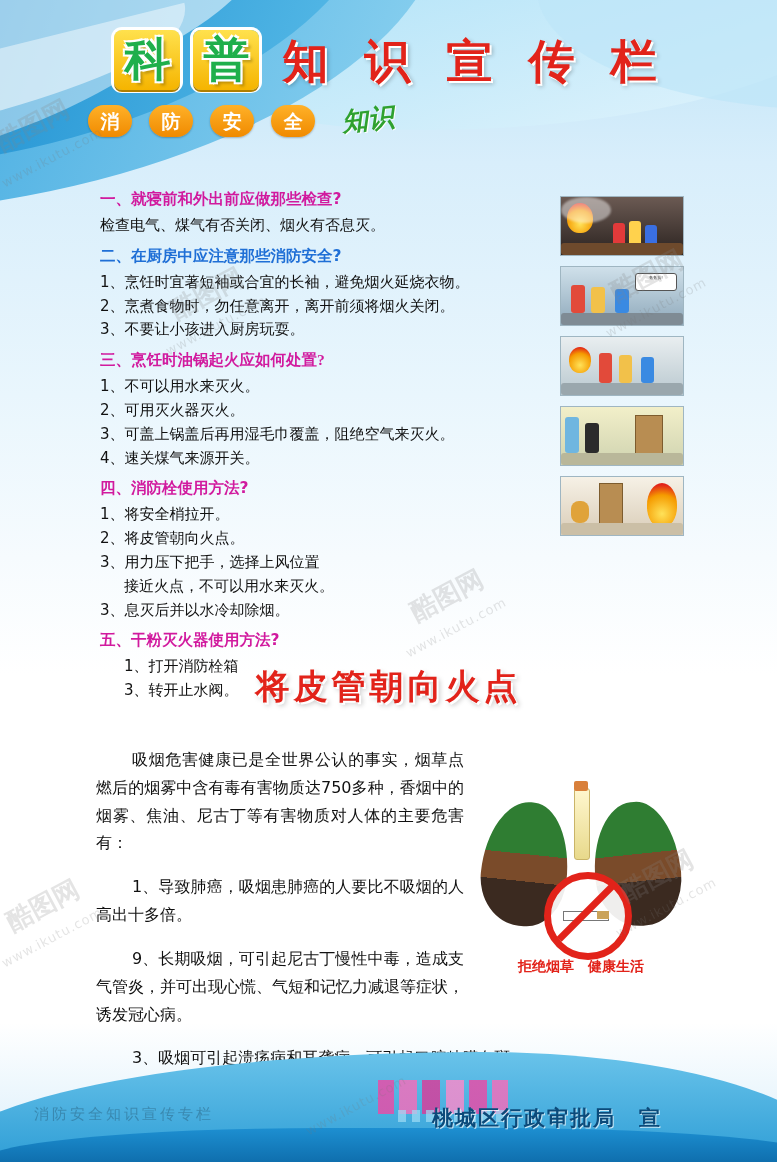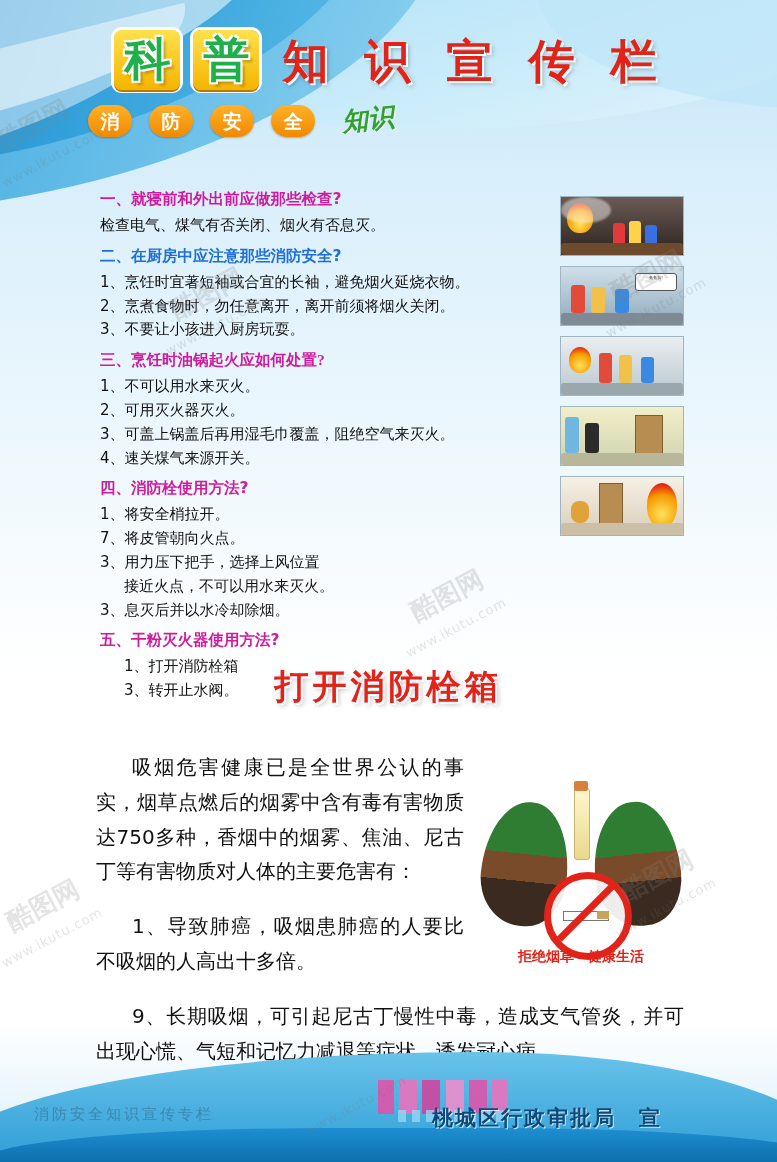--- a/index.html
+++ b/index.html
@@ -85,38 +85,38 @@
   .door{position:absolute;background:#b88d52;border:1px solid #7d5c2e;}
   .smoke{position:absolute;background:rgba(255,255,255,.45);border-radius:50%;filter:blur(1px);}
   .bubble{position:absolute;background:#fff;border:1px solid #555;border-radius:3px;font-size:4px;color:#222;
     text-align:center;line-height:8px;}
 
   
   .sec2title{position:absolute;left:0;top:664px;width:777px;text-align:center;
     font-size:34px;font-weight:bold;color:#e2231a;letter-spacing:4px;
     text-shadow:2px 2px 0 #fff,3px 3px 5px rgba(0,0,0,.25);}
   .sec2body{position:absolute;left:96px;top:730px;width:588px;}
-  .para{color:#111;font-size:20px;line-height:1.74;text-align:justify;}
+  .para{color:#111;font-size:16px;line-height:1.74;text-align:justify;}
   .para.first{text-indent:36px;}
   .wrapimg{float:right;width:206px;height:190px;margin:58px 0 6px 14px;position:relative;}
   .lungs{position:absolute;left:0;top:0;width:206px;height:150px;}
   .lung{position:absolute;top:14px;width:86px;height:124px;border-radius:50% 46% 44% 50%/60% 60% 40% 40%;
     background:linear-gradient(180deg,#2f7d32 0 42%,#7a4b2a 42% 64%,#3b2a20 64% 100%);}
   .lungL{left:4px;transform:rotate(6deg);}
   .lungR{right:4px;transform:rotate(-6deg);}
   .trachea{position:absolute;left:96px;top:0;width:14px;height:70px;background:linear-gradient(180deg,#fff7cf,#e8d98b);
     border:1px solid #c9b468;border-radius:3px;}
   .trachea:after{content:"";position:absolute;left:-1px;top:-8px;width:14px;height:10px;background:#d9803b;border-radius:2px;}
   .nosmoke{position:absolute;left:66px;top:84px;width:74px;height:74px;border:7px solid #e2231a;border-radius:50%;
     background:rgba(255,255,255,.92);}
   .nosmoke:after{content:"";position:absolute;left:-3px;top:30px;width:76px;height:7px;background:#e2231a;
     transform:rotate(-45deg);}
   .cig{position:absolute;left:12px;top:32px;width:44px;height:8px;background:#fff;border:1px solid #777;}
   .cig:after{content:"";position:absolute;right:-1px;top:-1px;width:12px;height:8px;background:#caa35a;}
-  .caption{position:absolute;left:0;top:160px;width:206px;text-align:center;color:#e2231a;
+  .caption{position:absolute;left:0;top:170px;width:206px;text-align:center;color:#e2231a;
     font-size:14px;font-weight:bold;}
 
   
   .footer-org{position:absolute;left:432px;bottom:30px;color:#0b4a7a;font-size:21px;font-weight:bold;
     letter-spacing:2px;text-shadow:1px 1px 0 rgba(255,255,255,.7);}
   .footer-faint{position:absolute;left:34px;bottom:38px;color:rgba(40,90,120,.45);font-size:15px;letter-spacing:3px;}
 </style>
 </head>
 <body>
 
@@ -156,21 +156,21 @@
     <div class="ans">3、不要让小孩进入厨房玩耍。</div>
 
     <div class="qhead c3">三、烹饪时油锅起火应如何处置?</div>
     <div class="ans">1、不可以用水来灭火。</div>
     <div class="ans">2、可用灭火器灭火。</div>
     <div class="ans">3、可盖上锅盖后再用湿毛巾覆盖，阻绝空气来灭火。</div>
     <div class="ans">4、速关煤气来源开关。</div>
 
     <div class="qhead c4">四、消防栓使用方法?</div>
     <div class="ans">1、将安全梢拉开。</div>
-    <div class="ans">7、将皮管朝向火点。</div>
+    <div class="ans">2、将皮管朝向火点。</div>
     <div class="ans">3、用力压下把手，选择上风位置</div>
     <div class="ans indent">接近火点，不可以用水来灭火。</div>
     <div class="ans">3、息灭后并以水冷却除烟。</div>
 
     <div class="qhead c5">五、干粉灭火器使用方法?</div>
     <div class="ans indent">1、打开消防栓箱</div>
     <div class="ans indent">3、转开止水阀。</div>
   </div>
 
   <div class="photos">
@@ -207,21 +207,21 @@
     </div>
 
     <div class="photo p5">
       <div class="flame" style="right:6px;top:6px;width:30px;height:44px;"></div>
       <div class="door" style="left:38px;top:6px;width:22px;height:42px;"></div>
       <div class="fig" style="left:10px;top:24px;width:18px;height:22px;background:#e0a33a;border-radius:8px;"></div>
       <div class="fig" style="left:0;top:46px;width:122px;height:12px;background:#cbbfa6;"></div>
     </div>
   </div>
 
-  <div class="sec2title">打开消防栓箱</div>
+  <div class="sec2title">将皮管朝向火点</div>
 
   <div class="sec2body">
     <div class="wrapimg">
       <div class="lungs">
         <div class="lung lungL"></div>
         <div class="lung lungR"></div>
         <div class="trachea"></div>
         <div class="nosmoke">
           <div class="cig"></div>
         </div>

